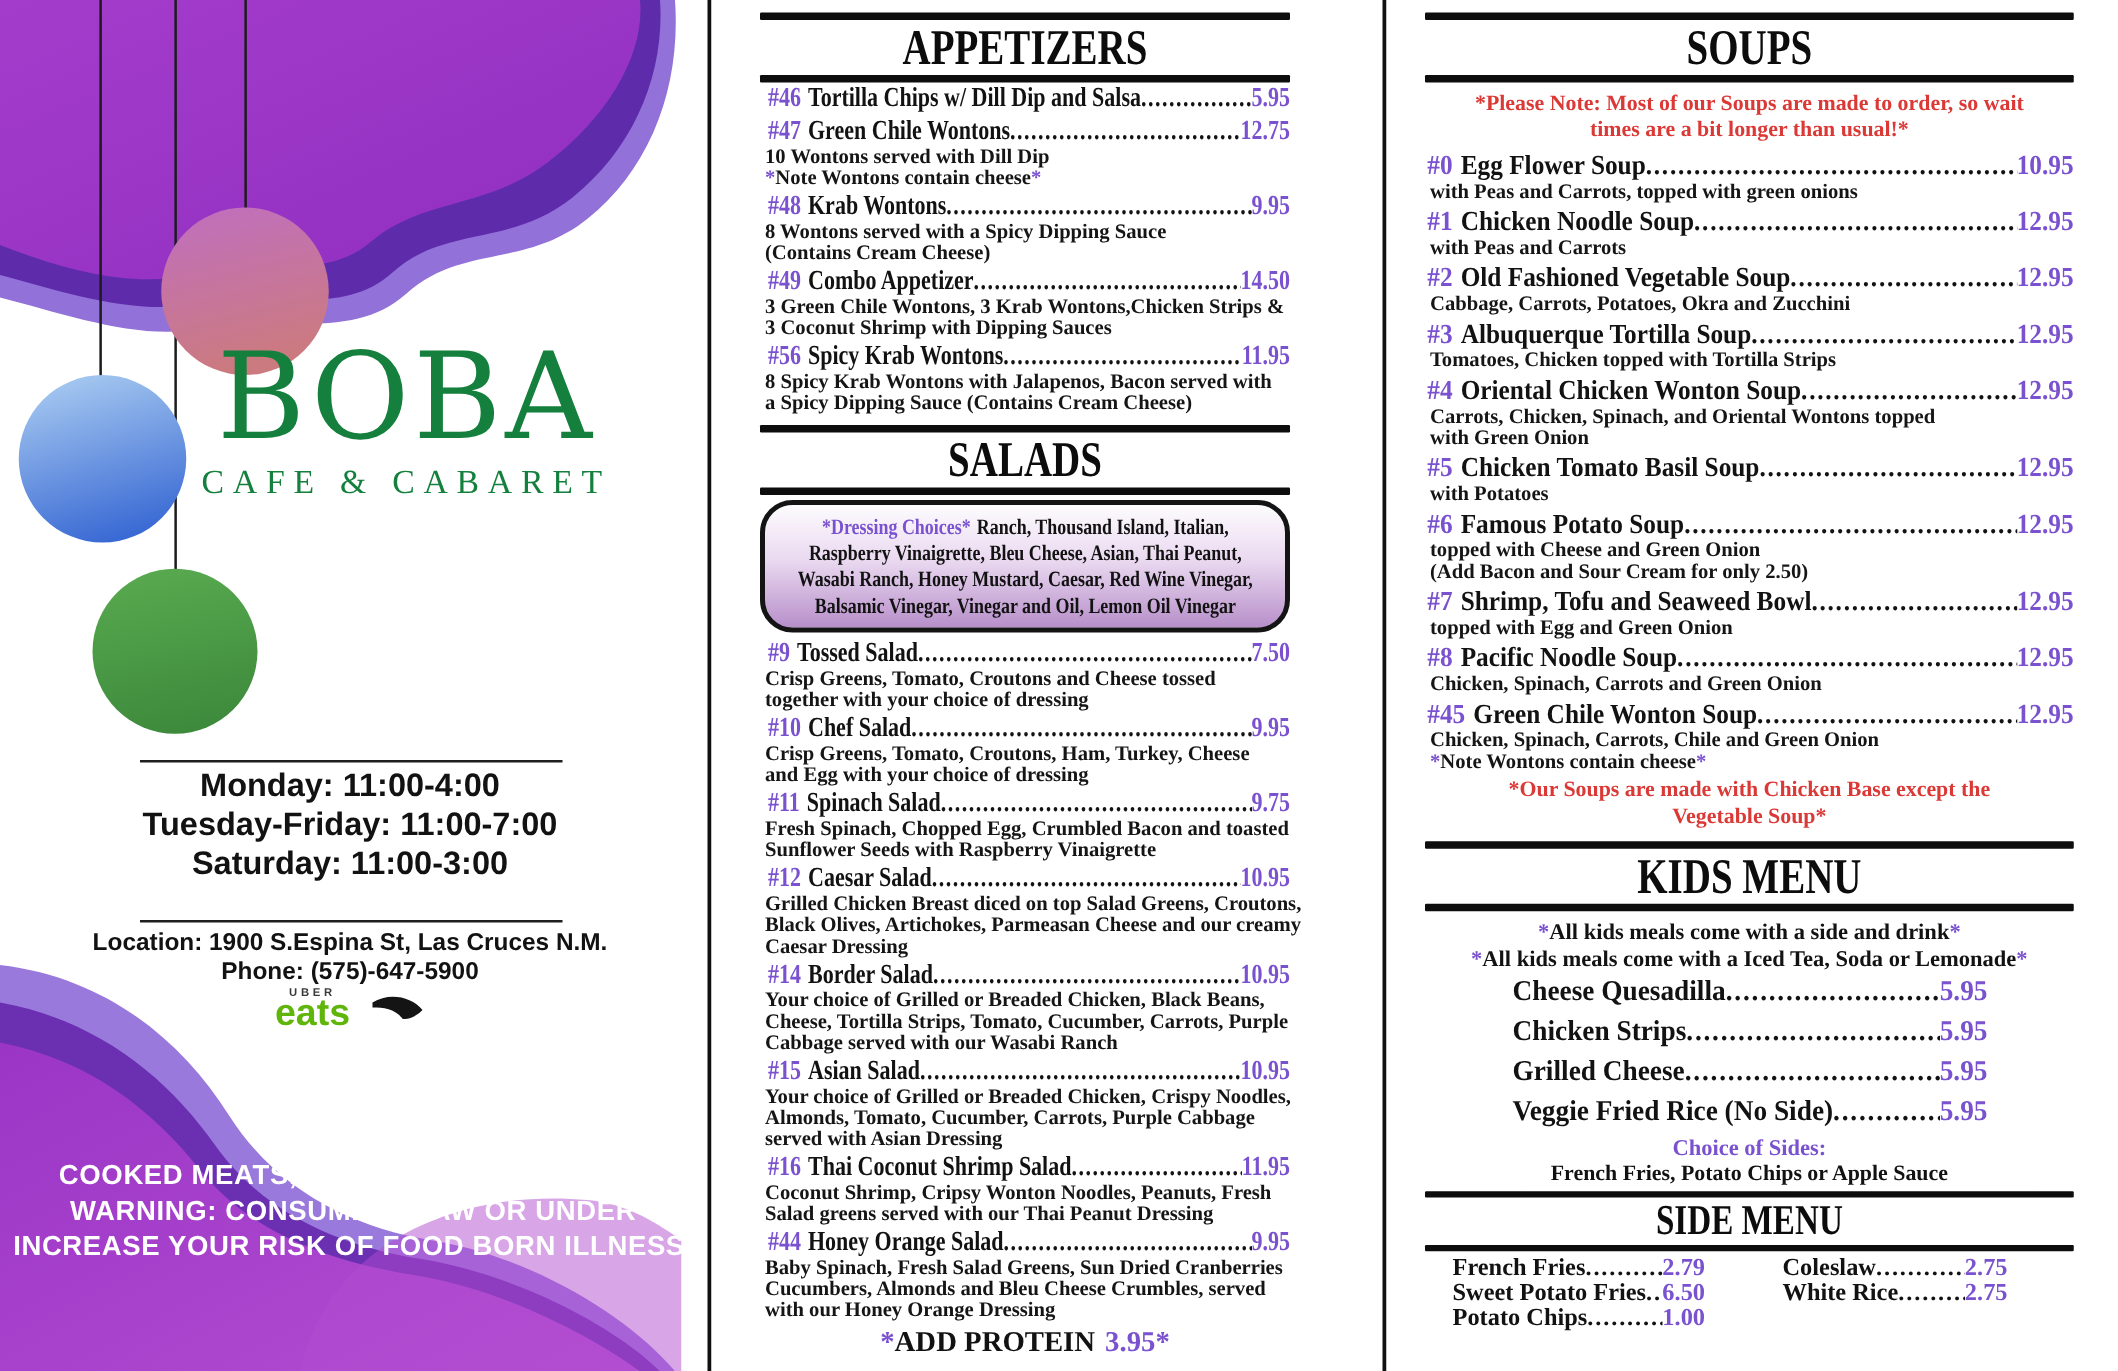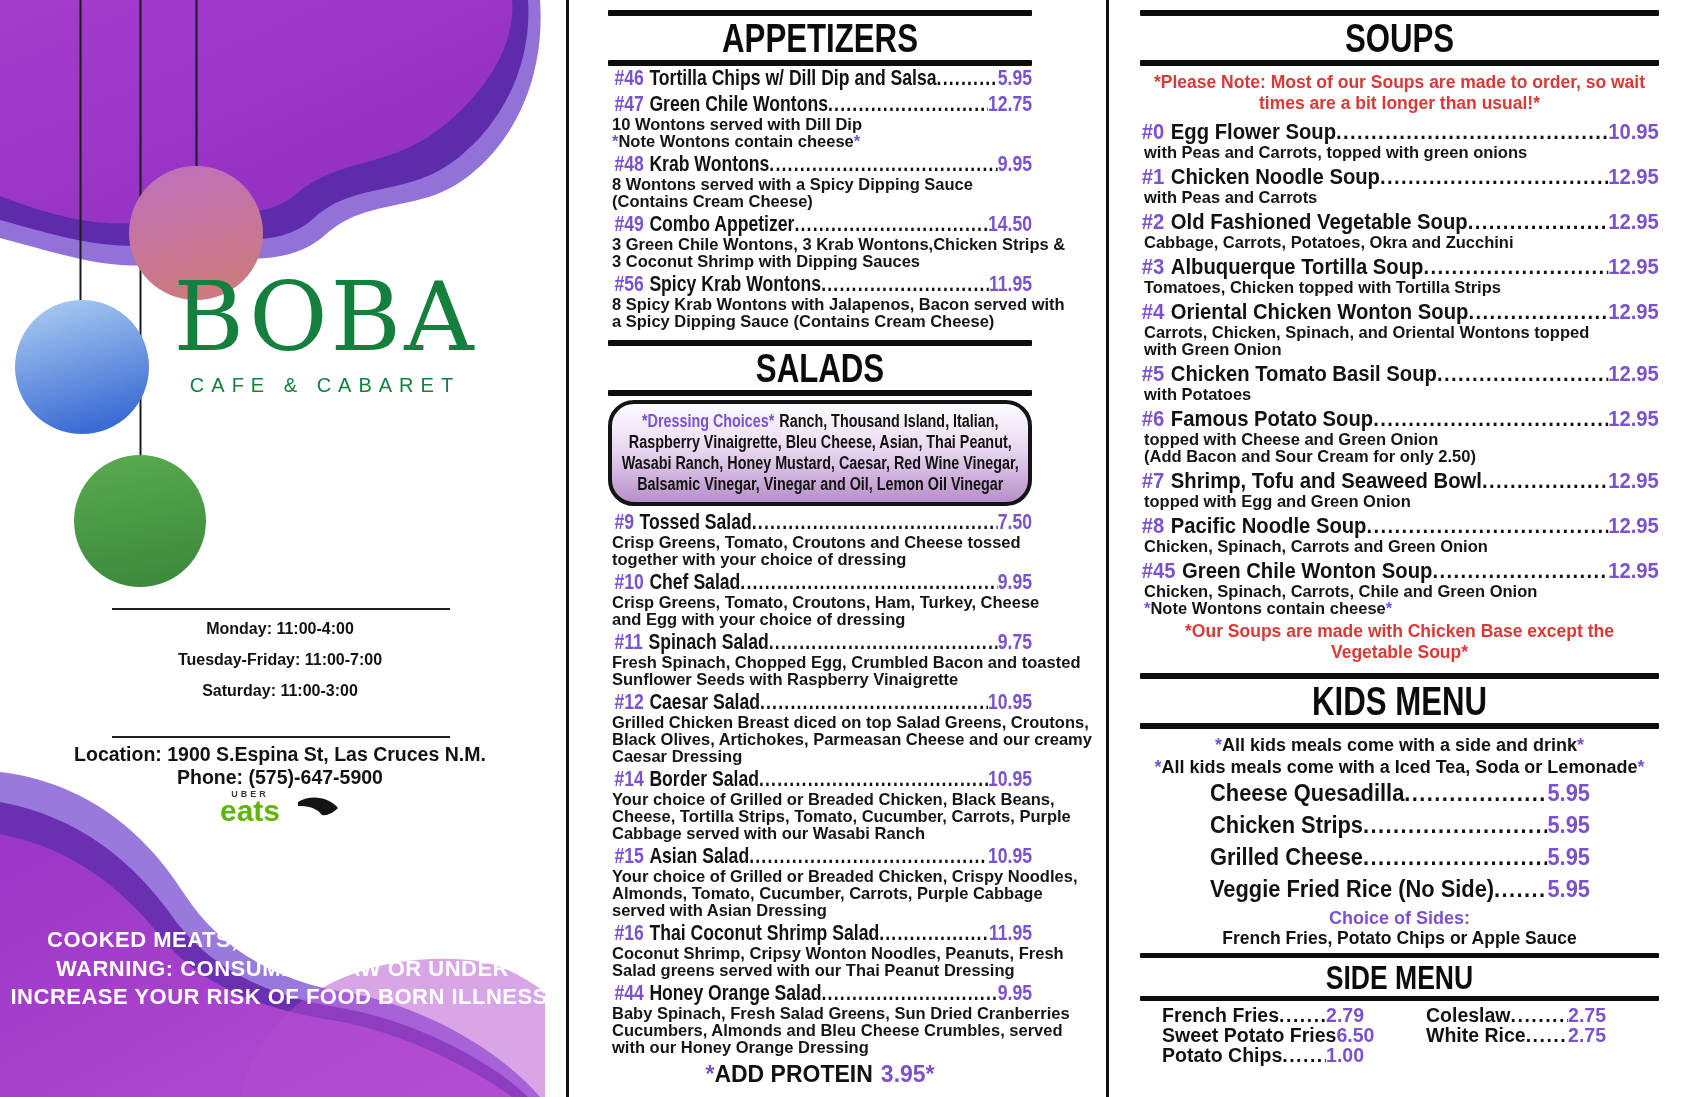--- a/index.html
+++ b/index.html
@@ -5,21 +5,21 @@
   * { box-sizing: border-box; margin: 0; padding: 0; }
   :root { --accent:#7a52cf; --red:#db3936; --ink:#121212; }
   html,body { width:1694px; height:1097px; }
   body { position:relative; background:#ffffff; font-family:"Liberation Sans",sans-serif; color:var(--ink); overflow:hidden; }
 
   
   .divider { position:absolute; top:0; bottom:0; width:3px; background:#101010; }
   #divider-left { left:566px; } #divider-right { left:1106px; }
 
   
-  .col { position:absolute; top:0; }
+  .col { position:absolute; top:0;font-family:Liberation Serif, serif; }
   #col-mid { left:569px; width:537px; }
   #col-right { left:1109px; width:585px; }
   .inner-mid { margin-left:39px; width:424px; }
   .inner-right { margin-left:31px; width:519px; }
 
   
   .sec-header { margin-top:10px; }
   .bar { height:6px; background:#0d0d0d; border-radius:1px; }
   .bar.thin { height:5px; }
   .sec-title { text-align:center; font-weight:900; font-size:40px; line-height:44px; letter-spacing:0; transform:scaleX(.78); color:#0c0c0c; }
@@ -66,26 +66,26 @@
   .side-cols { display:flex; margin-top:4px; }
   .side-col-left { margin-left:22px; width:202px; }
   .side-col-right { margin-left:62px; width:180px; }
   .side-row { display:flex; align-items:flex-start; font-size:19.5px; font-weight:800; line-height:20px; white-space:nowrap; }
 
   
   #left-panel { position:absolute; left:0; top:0; width:566px; height:1097px; }
   #left-art { position:absolute; left:0; top:0; }
   .logo { position:absolute; left:128px; top:268px; width:394px; text-align:center; color:#15803d; }
   .logo-title { font-family:"DejaVu Serif",serif; font-size:96px; line-height:98px; letter-spacing:3px; }
-  .logo-sub { font-family:Liberation Sans, sans-serif; font-size:20px; line-height:30px; letter-spacing:7px; margin-top:4px; }
+  .logo-sub { font-family:Liberation Serif, serif; font-size:27px; line-height:30px; letter-spacing:7px; margin-top:4px; }
   .rule { position:absolute; left:112px; width:338px; height:2px; background:#1f1f1f; }
   #rule-top { top:608px; } #rule-bottom { top:736px; }
   .hours { position:absolute; left:60px; top:613px; width:440px; text-align:center; font-weight:800; }
   .hours-heading { font-size:25px; line-height:30px; }
-  .hours-line { font-size:16px; line-height:31px; }
+  .hours-line { font-size:26px; line-height:31px; }
   .contact { position:absolute; left:50px; top:743px; width:460px; text-align:center; font-size:19.5px; font-weight:700; line-height:23px; }
   .delivery { position:absolute; left:0; top:789px; width:560px; display:flex; justify-content:center; align-items:center; gap:16px; }
   .uber-block { text-align:center; }
   .uber-top { font-size:9px; letter-spacing:3px; font-weight:700; color:#3a3a3a; line-height:10px; }
   .uber-bottom { font-size:30px; font-weight:800; color:#5fb50a; line-height:26px; margin-top:-1px; }
   .warning { position:absolute; left:10px; top:926px; width:545px; text-align:center; color:#ffffff; font-weight:800;
              font-size:22px; line-height:28.5px; letter-spacing:.5px; }
   .warning div { white-space:nowrap; }
 </style>
 </head>

